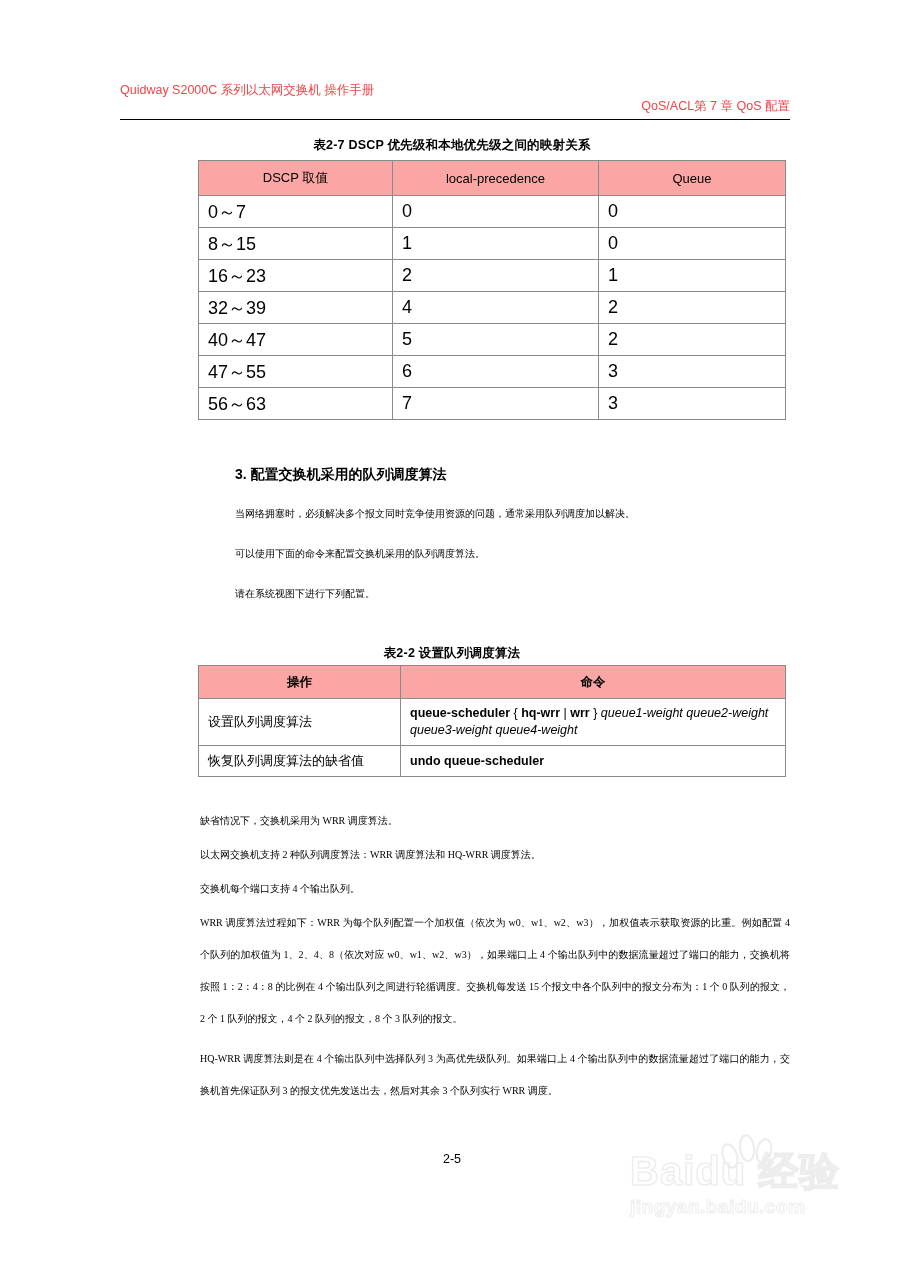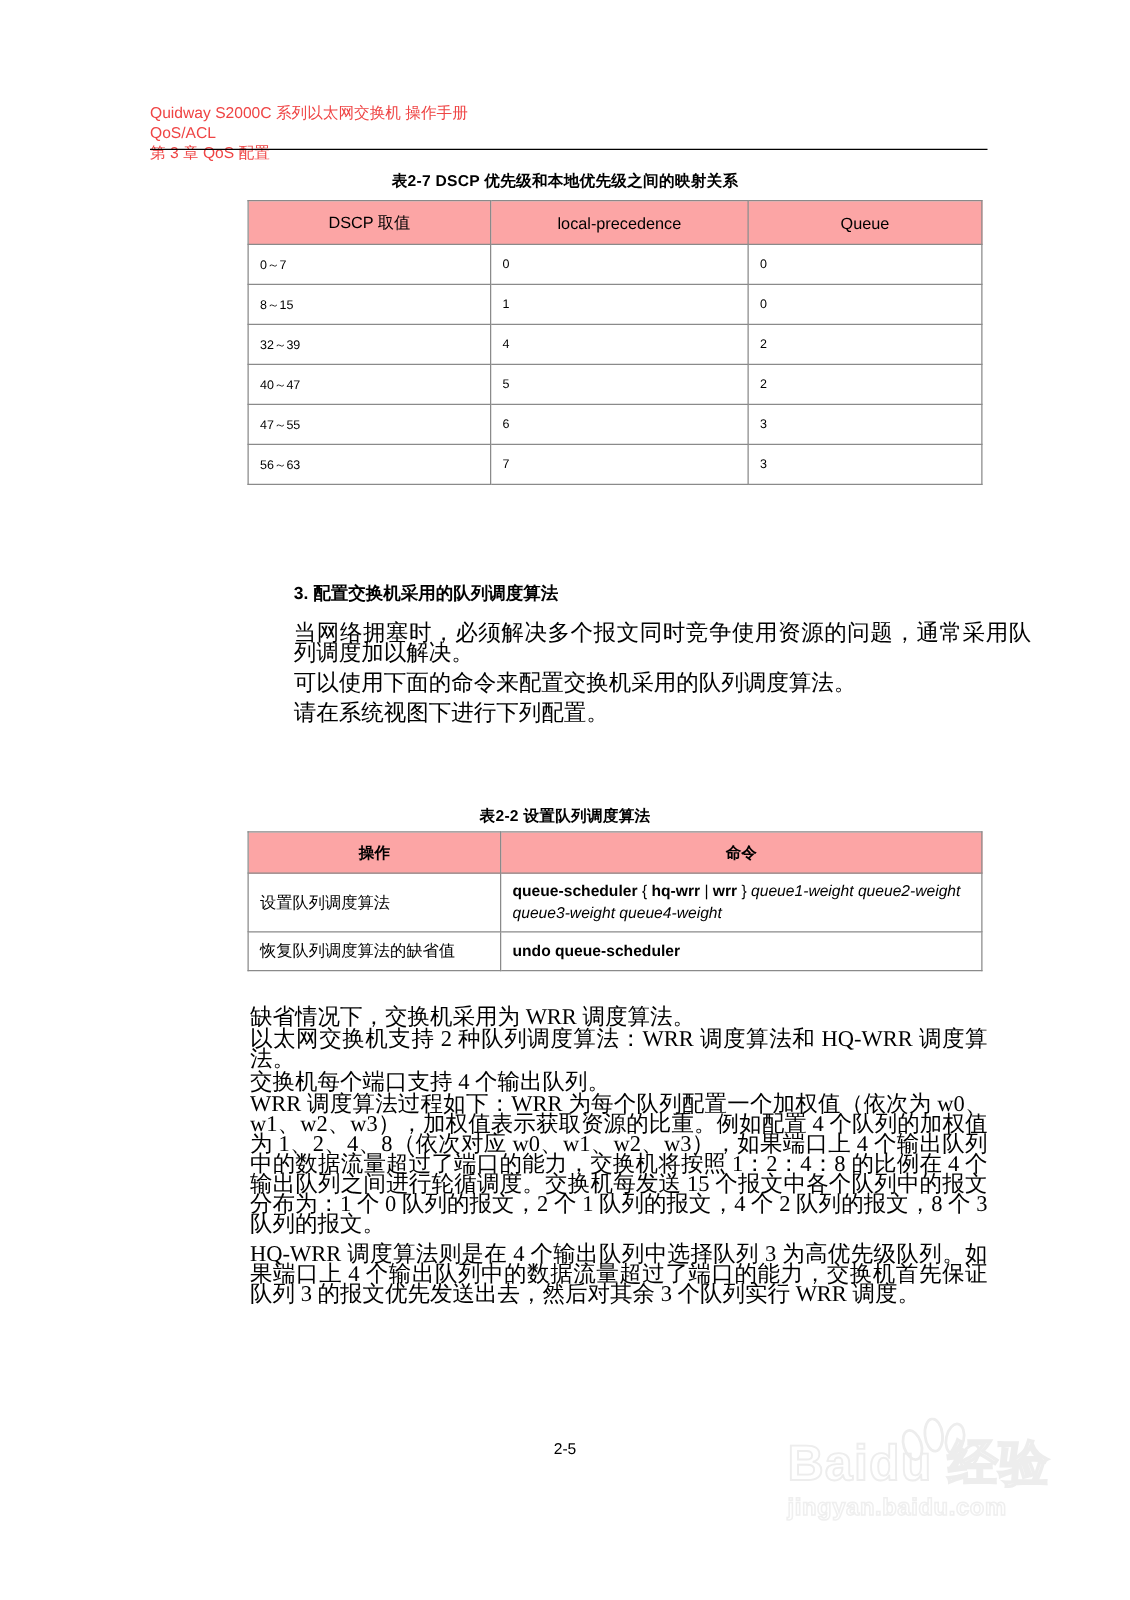--- a/index.html
+++ b/index.html
@@ -35,21 +35,20 @@
     font-family: "Liberation Sans", "DejaVu Sans", sans-serif;
     font-size: 12.5px;
     line-height: 16px;
     white-space: nowrap;
     color: #ef4444;
   }
   .header-row2 {
     display: flex;
     justify-content: flex-end;
     align-items: baseline;
-    flex-direction: column;
   }
   .header-rule {
     position: absolute;
     left: 120px;
     top: 119px;
     width: 670px;
     height: 0;
     border-top: 1.6px solid #000;
   }
 
@@ -90,21 +89,21 @@
     width: 587px;
   }
   #table-2-7 th {
     height: 34px;
     font-family: "Liberation Sans", "DejaVu Sans", sans-serif;
     font-size: 13px;
   }
   #table-2-7 td {
     height: 31px;
     font-family: "Liberation Sans", "DejaVu Sans", sans-serif;
-    font-size: 10px;
+    font-size: 18px;
     padding-left: 9px;
     text-align: left;
   }
 
   
   #table-2-8 {
     left: 198px;
     top: 665px;
     width: 587px;
   }
@@ -141,22 +140,22 @@
   }
   .sub-head {
     font-family: "Liberation Sans", "DejaVu Sans", sans-serif;
     font-size: 14px;
     font-weight: bold;
     margin: 0 0 14px 0;
     line-height: 20px;
   }
   .para {
     font-family: "Liberation Serif", "DejaVu Serif", serif;
-    font-size: 18px;
-    line-height: 16px;
+    font-size: 10px;
+    line-height: 32px;
     margin: 0 0 8px 0;
     text-align: justify;
     text-justify: inter-ideograph;
   }
   .para.tight { margin-bottom: 2px; }
 
   
   .page-number {
     position: absolute;
     left: 0;
@@ -205,21 +204,21 @@
 </style>
 </head>
 <body>
 
 <div class="page">
 
   <div class="header">
     <div class="header-line">Quidway S2000C 系列以太网交换机  操作手册</div>
     <div class="header-line header-row2">
       <span>QoS/ACL</span>
-      <span>第 3 章  QoS 配置</span>
+      <span>第 7 章  QoS 配置</span>
     </div>
   </div>
   <div class="header-rule"></div>
 
   <div class="caption" style="top:137px;">表2-7  DSCP 优先级和本地优先级之间的映射关系</div>
 
   <table class="doc-table" id="table-2-7">
     <colgroup>
         <col style="width:194px">
         <col style="width:206px">
@@ -235,20 +234,25 @@
     <tbody>
       <tr>
         <td>0～7</td>
         <td>0</td>
         <td>0</td>
       </tr>
       <tr>
         <td>8～15</td>
         <td>1</td>
         <td>0</td>
+      </tr>
+      <tr>
+        <td>16～23</td>
+        <td>2</td>
+        <td>1</td>
       </tr>
       <tr>
         <td>32～39</td>
         <td>4</td>
         <td>2</td>
       </tr>
       <tr>
         <td>40～47</td>
         <td>5</td>
         <td>2</td>

